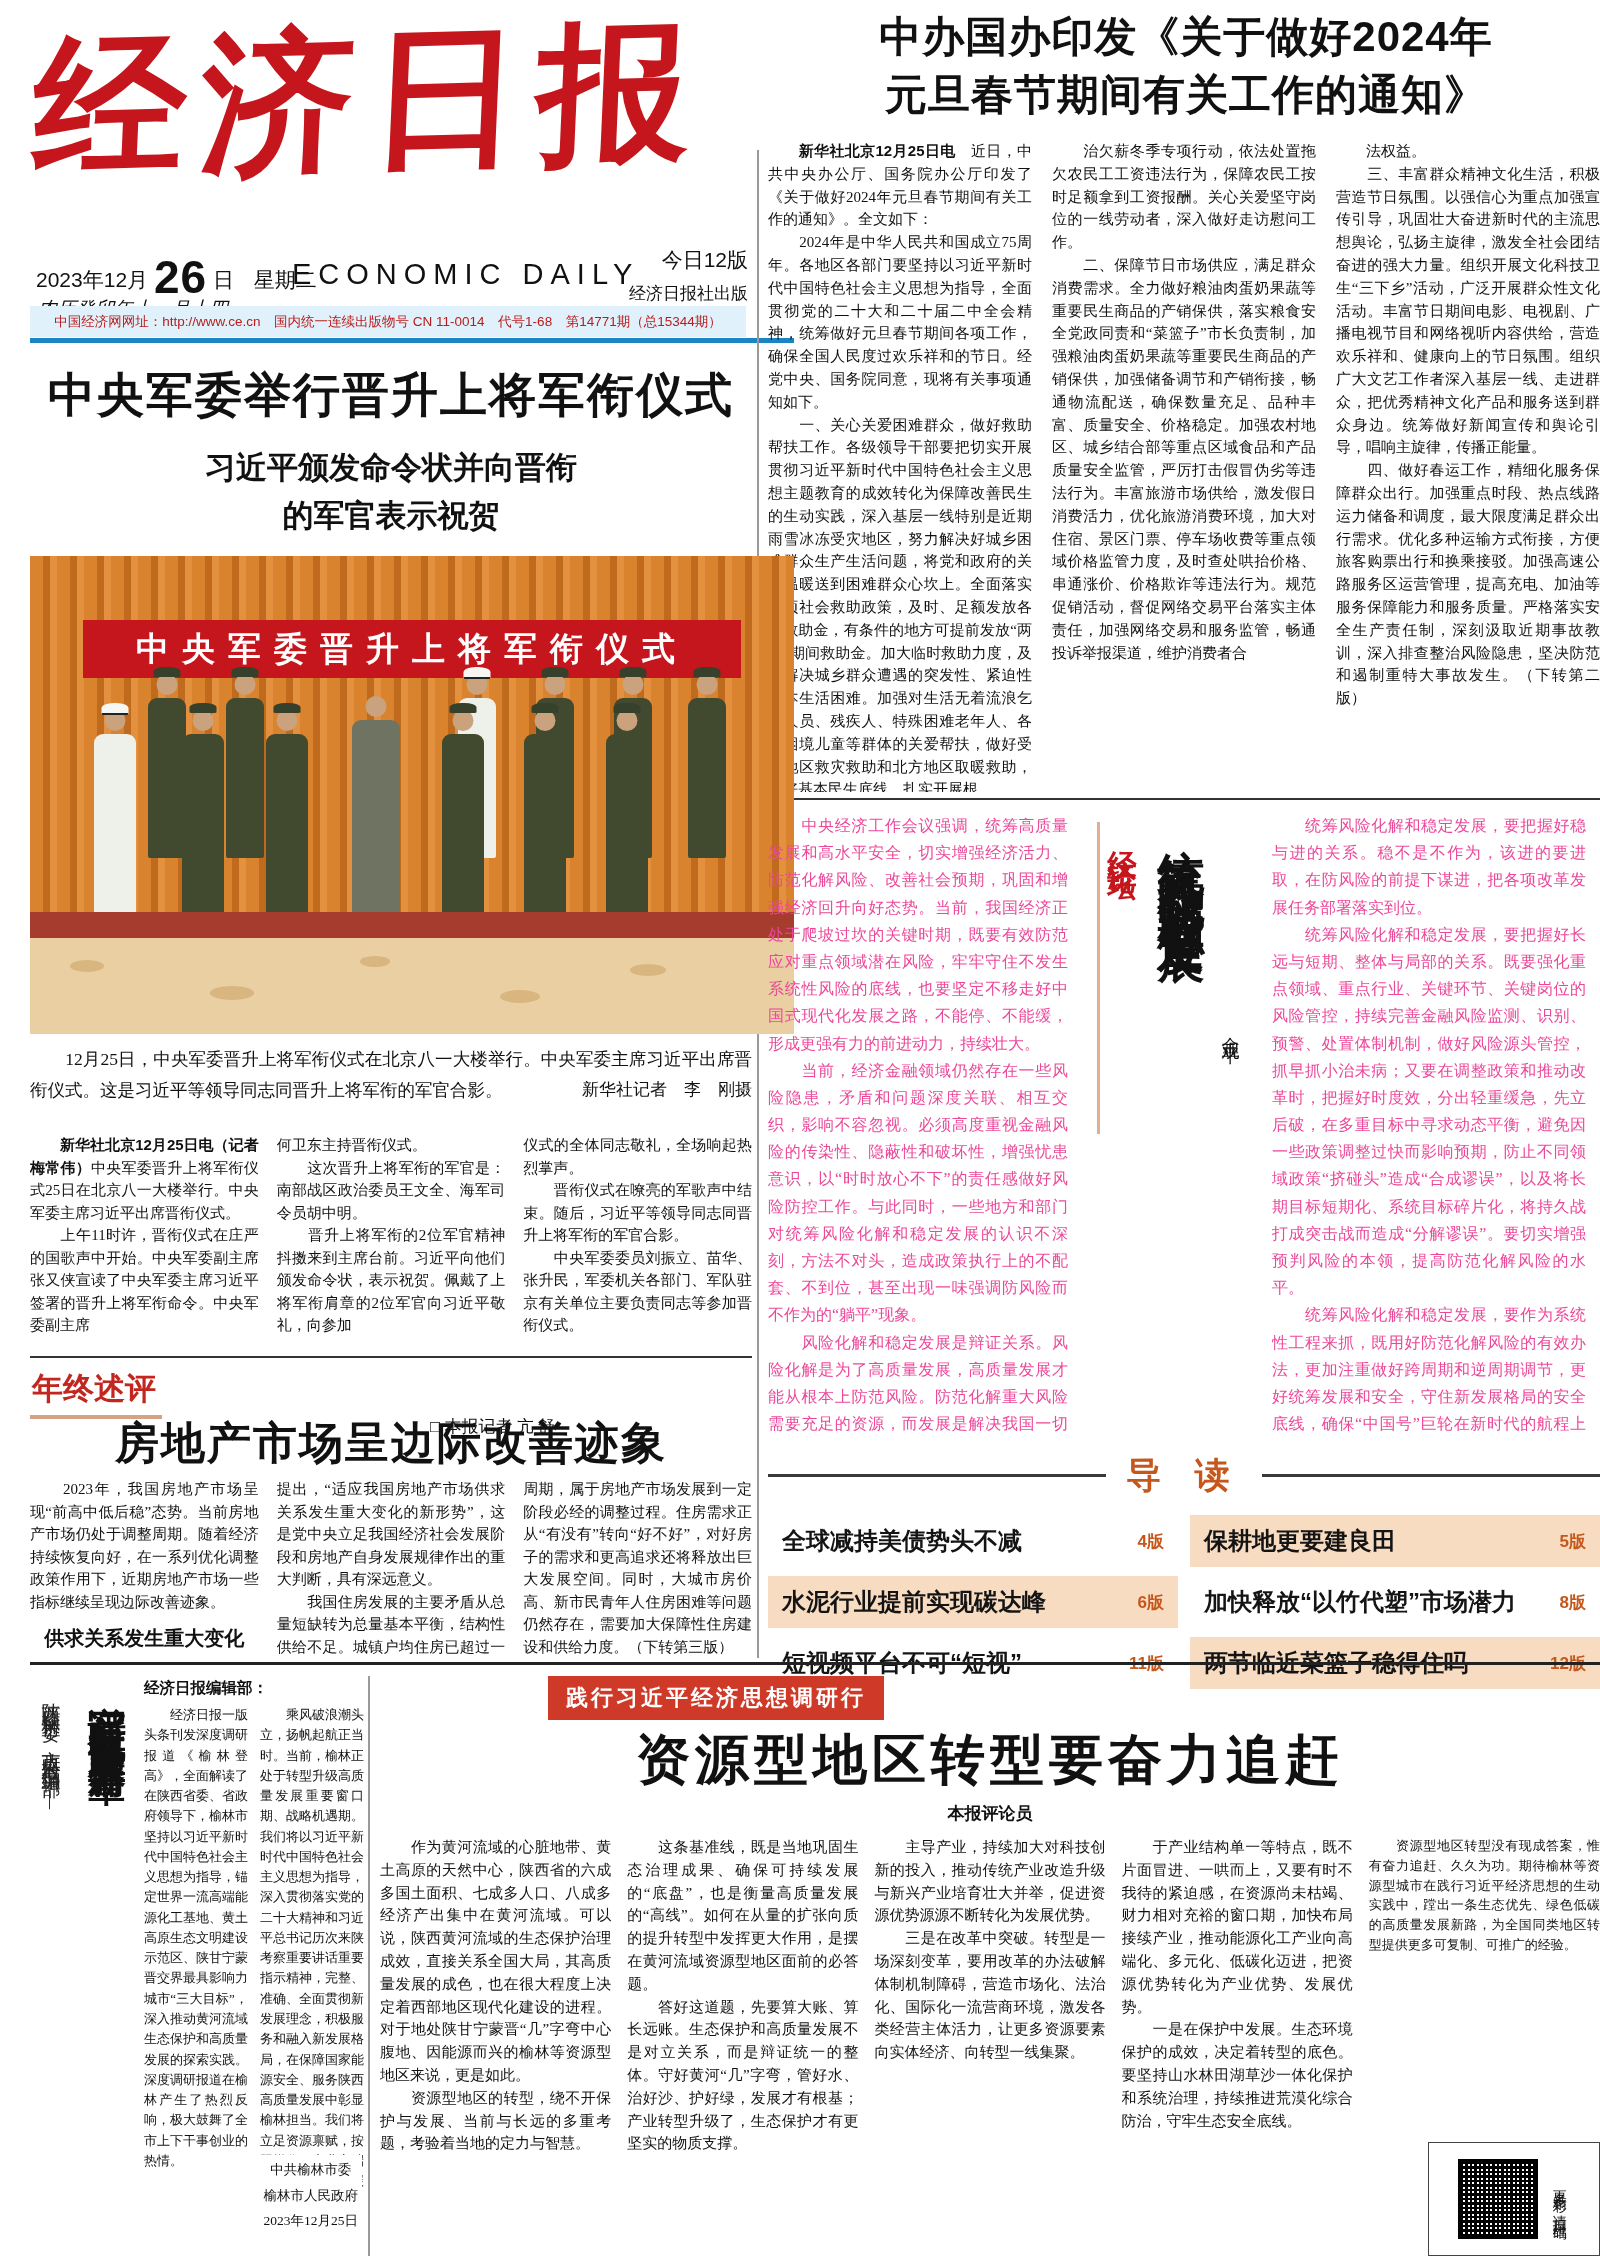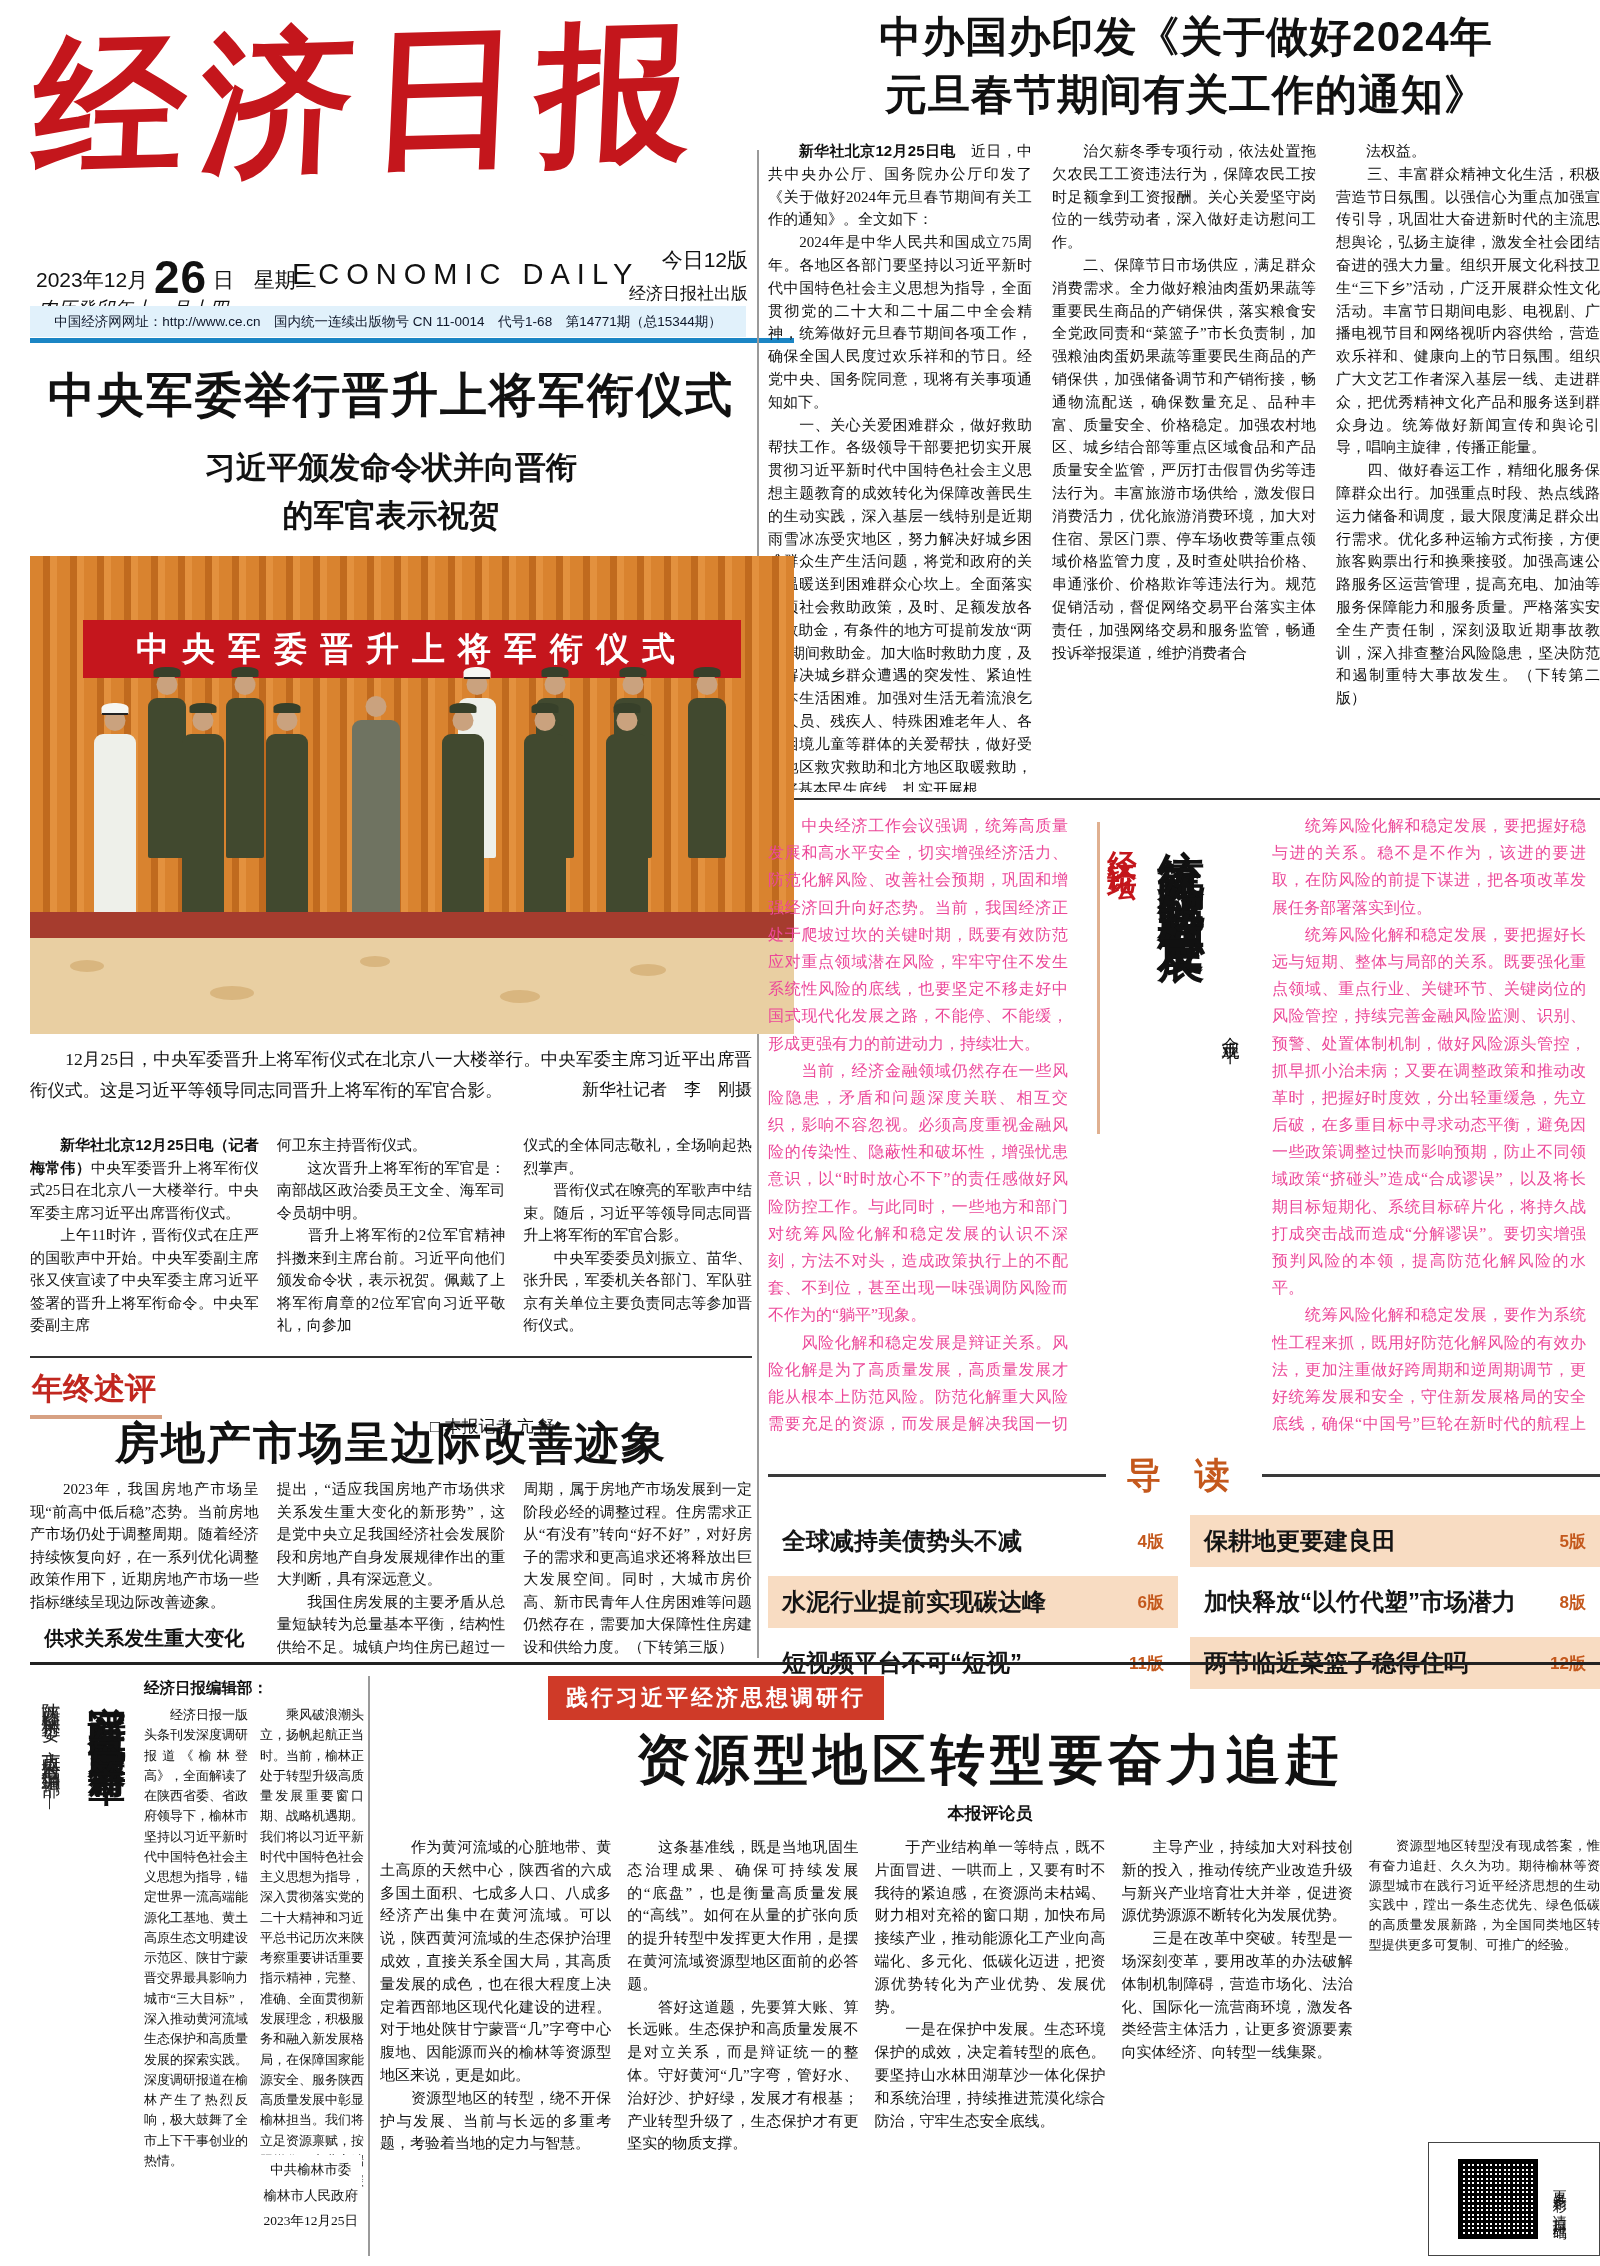--- a/index.html
+++ b/index.html
@@ -16,21 +16,21 @@
         transform:rotate(-1.5deg) skewX(-4deg);line-height:1.25;}
   .dateblock{left:36px;top:250px;font-size:21px;font-family:"Liberation Sans",sans-serif;}
   .bigday{font-size:46px;font-weight:bold;letter-spacing:1px;vertical-align:-6px;font-family:"Liberation Sans",sans-serif;}
   .lunar{left:38px;top:296px;font-size:19px;font-style:italic;}
   .engtitle{left:292px;top:258px;font-size:29px;letter-spacing:7px;font-weight:500;}
   .edition{left:590px;top:246px;width:158px;text-align:right;}
   .edition .e1{font-size:21px;font-family:"Liberation Sans",sans-serif;}
   .edition .e2{font-size:17px;margin-top:8px;}
   .infobar{left:30px;top:306px;width:716px;height:31px;background:#e1f1fb;
            display:flex;align-items:center;justify-content:center;font-size:13.5px;
-           font-family:"Liberation Sans",sans-serif;color:#0f172a;}
+           font-family:"Liberation Sans",sans-serif;color:#b91c1c;}
   .infoline{left:30px;top:338px;width:764px;height:5px;background:#1b85c4;}
 
   
   .vrule{width:1.5px;background:#9a9a9a;}
   .hrule{height:2px;background:#333;}
 
   
   .notice-head{left:772px;top:8px;width:828px;text-align:center;font-size:42px;font-weight:bold;
                line-height:1.38;letter-spacing:1px;}
   .notice-cols{left:768px;top:140px;width:832px;height:652px;display:flex;gap:20px;}
@@ -302,24 +302,24 @@
 
   <div class="abs research">
     <div class="r-tag sans">践行习近平经济思想调研行</div>
     <div class="r-head sans">资源型地区转型要奋力追赶</div>
     <div class="r-byline">本报评论员</div>
     <div class="r-cols">
       <div class="c jcol flow">　　作为黄河流域的心脏地带、黄土高原的天然中心，陕西省的六成多国土面积、七成多人口、八成多经济产出集中在黄河流域。可以说，陕西黄河流域的生态保护治理成效，直接关系全国大局，其高质量发展的成色，也在很大程度上决定着西部地区现代化建设的进程。对于地处陕甘宁蒙晋“几”字弯中心腹地、因能源而兴的榆林等资源型地区来说，更是如此。
 　　资源型地区的转型，绕不开保护与发展、当前与长远的多重考题，考验着当地的定力与智慧。</div>
       <div class="c jcol flow">　　这条基准线，既是当地巩固生态治理成果、确保可持续发展的“底盘”，也是衡量高质量发展的“高线”。如何在从量的扩张向质的提升转型中发挥更大作用，是摆在黄河流域资源型地区面前的必答题。
 　　答好这道题，先要算大账、算长远账。生态保护和高质量发展不是对立关系，而是辩证统一的整体。守好黄河“几”字弯，管好水、治好沙、护好绿，发展才有根基；产业转型升级了，生态保护才有更坚实的物质支撑。</div>
+      <div class="c jcol flow">　　主导产业，持续加大对科技创新的投入，推动传统产业改造升级与新兴产业培育壮大并举，促进资源优势源源不断转化为发展优势。
+　　三是在改革中突破。转型是一场深刻变革，要用改革的办法破解体制机制障碍，营造市场化、法治化、国际化一流营商环境，激发各类经营主体活力，让更多资源要素向实体经济、向转型一线集聚。</div>
       <div class="c jcol flow">　　于产业结构单一等特点，既不片面冒进、一哄而上，又要有时不我待的紧迫感，在资源尚未枯竭、财力相对充裕的窗口期，加快布局接续产业，推动能源化工产业向高端化、多元化、低碳化迈进，把资源优势转化为产业优势、发展优势。
 　　一是在保护中发展。生态环境保护的成效，决定着转型的底色。要坚持山水林田湖草沙一体化保护和系统治理，持续推进荒漠化综合防治，守牢生态安全底线。</div>
-      <div class="c jcol flow">　　主导产业，持续加大对科技创新的投入，推动传统产业改造升级与新兴产业培育壮大并举，促进资源优势源源不断转化为发展优势。
-　　三是在改革中突破。转型是一场深刻变革，要用改革的办法破解体制机制障碍，营造市场化、法治化、国际化一流营商环境，激发各类经营主体活力，让更多资源要素向实体经济、向转型一线集聚。</div>
       <div class="c5wrap">
         <div class="c5t jcol flow">　　资源型地区转型没有现成答案，惟有奋力追赶、久久为功。期待榆林等资源型城市在践行习近平经济思想的生动实践中，蹚出一条生态优先、绿色低碳的高质量发展新路，为全国同类地区转型提供更多可复制、可推广的经验。</div>
         <div class="qrbox">
           <div class="qr"></div>
           <div class="qrcap">
             <span>更多精彩</span>
             <span style="margin-top:6px">请扫二维码</span>
           </div>
         </div>
       </div>

